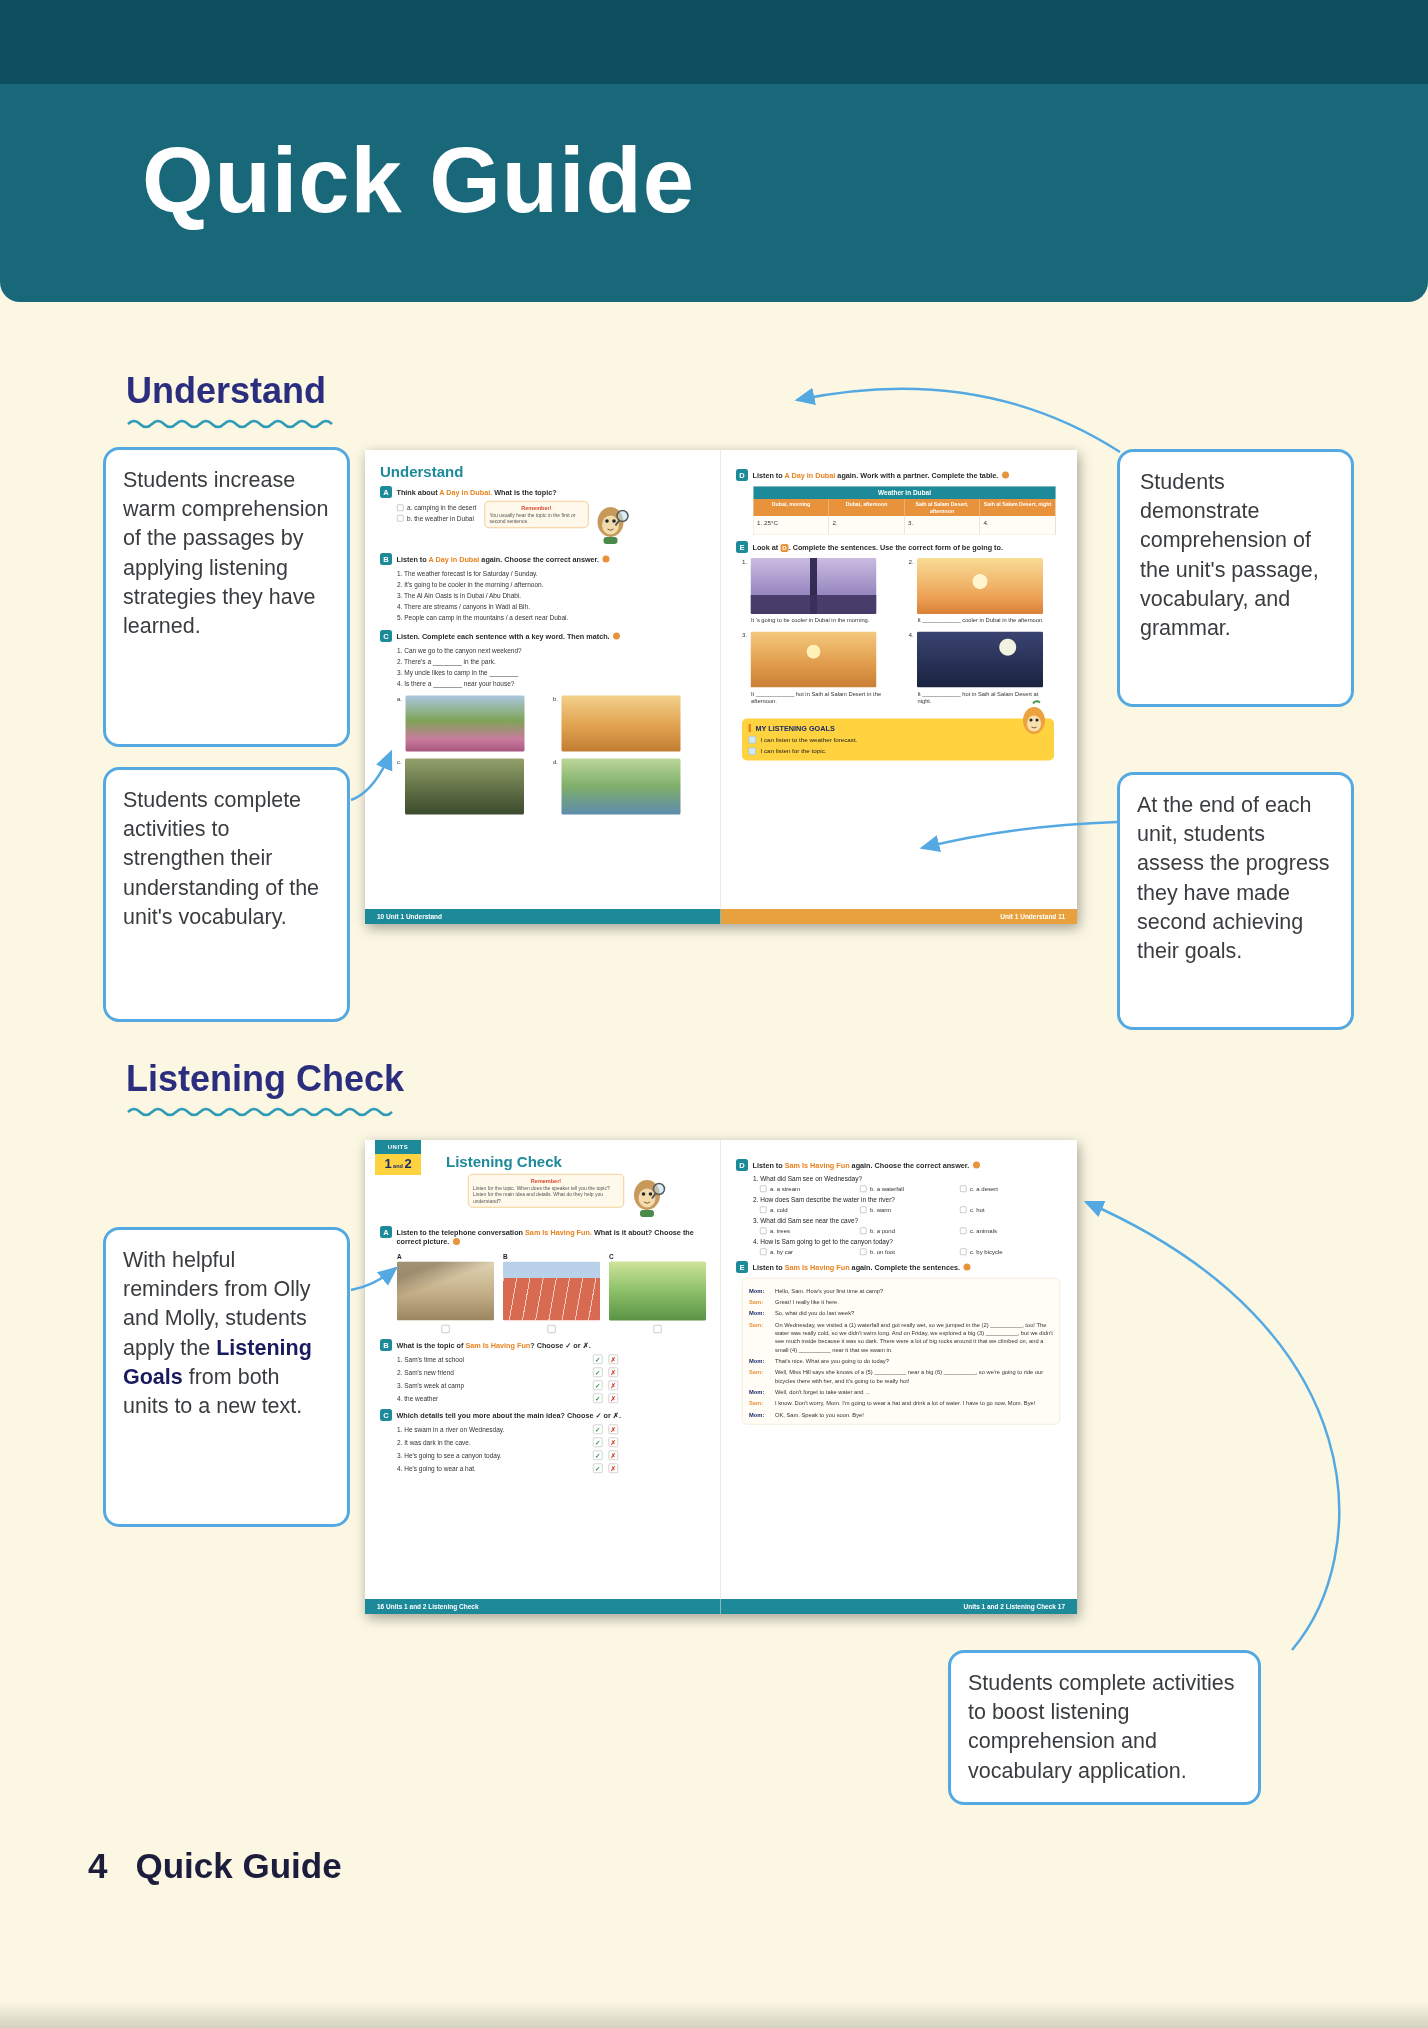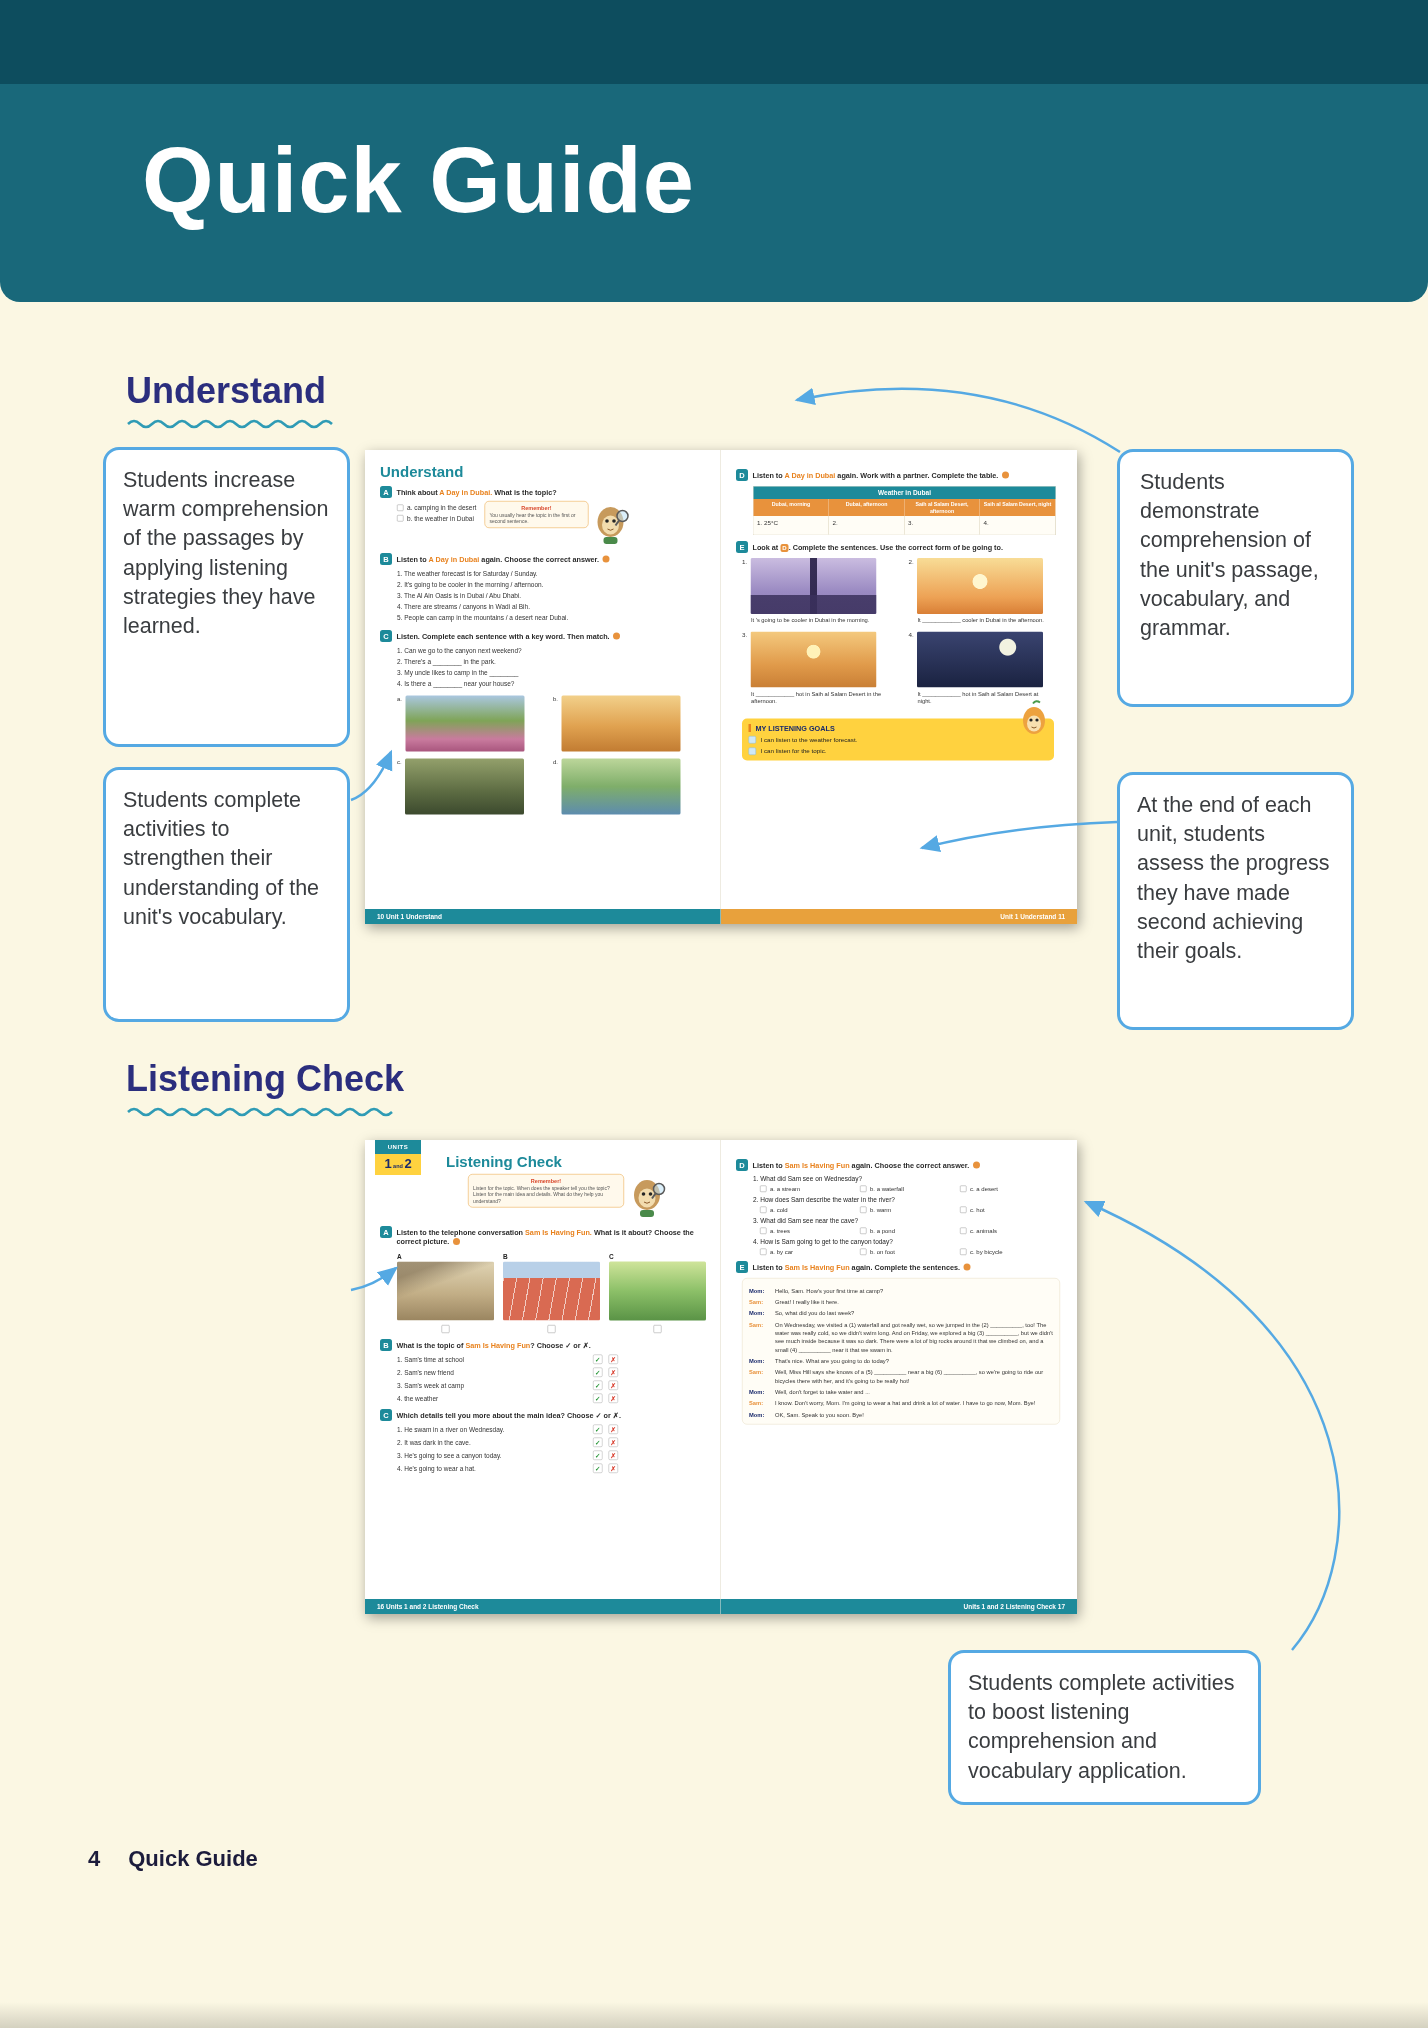--- a/index.html
+++ b/index.html
@@ -147,21 +147,21 @@
                       linear-gradient(180deg,#f4c97e 0%,#e09a4a 60%,#c97f35 100%); }
   .ph-e4 { background:radial-gradient(circle at 72% 28%, #f2f2e0 0 8%, rgba(242,242,224,0) 9%),
                       linear-gradient(180deg,#3a4470 0%,#273054 60%,#1a2240 100%); }
   .ph2-a { background:linear-gradient(160deg, rgba(110,92,66,.55) 18%, rgba(110,92,66,0) 40%),
                       linear-gradient(180deg,#e0d4b4 0%,#c2ae86 55%,#9a8560 100%); }
   .ph2-b { background:repeating-linear-gradient(100deg, rgba(255,255,255,.65) 0 2px, rgba(255,255,255,0) 2px 26px) left bottom/100% 72% no-repeat,
                       linear-gradient(180deg,#b8d0e8 0 28%, #d96a52 28% 100%); }
   .ph2-c { background:linear-gradient(180deg,#cfe49a 0%,#8cc068 50%,#5a9346 100%); }
 
   
-  .page-footer { position:absolute; left:88px; top:1846px; font-size:22px; font-weight:bold; color:#1c1c3c; z-index:3; }
+  .page-footer { position:absolute; left:88px; top:1846px; font-size:35px; font-weight:bold; color:#1c1c3c; z-index:3; }
   .pf-num { margin-right:28px; }
   .scan-edge { position:absolute; left:0; bottom:0; width:100%; height:26px;
                background:linear-gradient(180deg, rgba(0,0,0,0) 0%, rgba(110,110,100,.28) 100%); }
 </style>
 </head>
 <body>
 
 <div class="page">
 
   <svg class="connectors" width="1428" height="2028" viewBox="0 0 1428 2028">
@@ -197,20 +197,23 @@
   </div>
   <div class="callout co-complete">
     <span>Students complete activities to strengthen their understanding of the unit's vocabulary.</span>
   </div>
   <div class="callout co-demonstrate">
     <span>Students demonstrate comprehension of the unit's passage, vocabulary, and grammar.</span>
   </div>
   <div class="callout co-assess">
     <span>At the end of each unit, students assess the progress they have made second achieving their goals.</span>
   </div>
+  <div class="callout co-reminders">
+    <span>With helpful reminders from Olly and Molly, students apply the </span><span class="bold-navy">Listening Goals</span><span> from both units to a new text.</span>
+  </div>
   <div class="callout co-boost">
     <span>Students complete activities to boost listening comprehension and vocabulary application.</span>
   </div>
 
   <div class="spread spread1">
     <div class="spread-inner">
 
       <div class="half left-half">
         <div class="bk-title">Understand</div>
 

